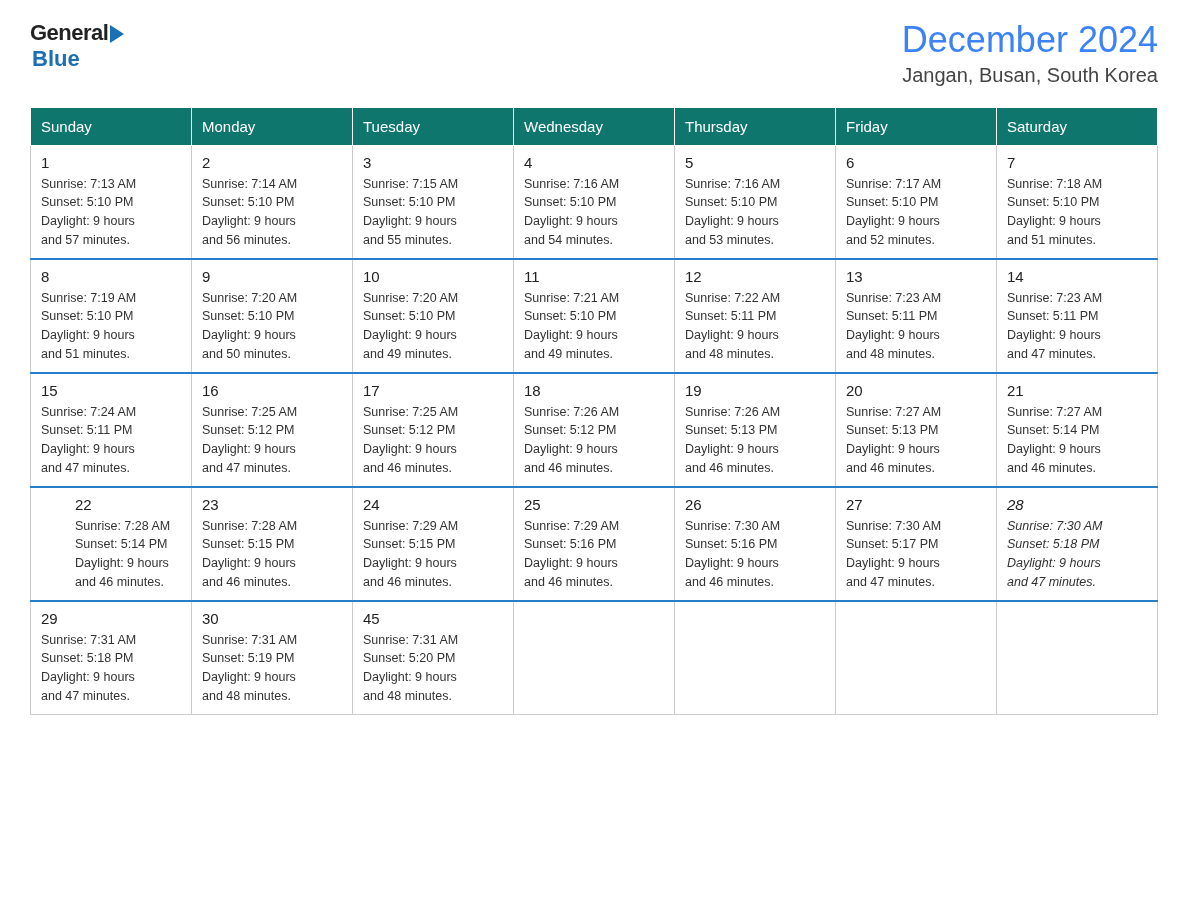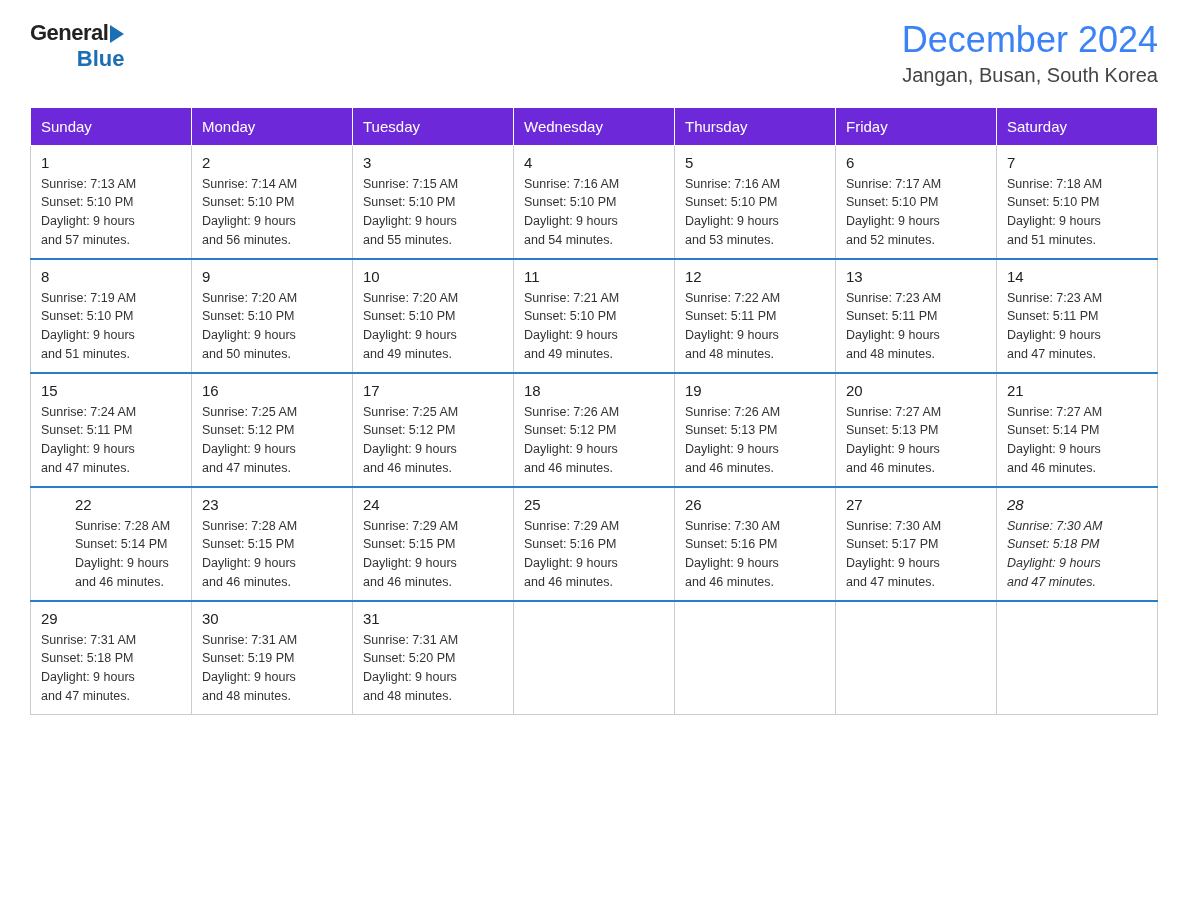--- a/index.html
+++ b/index.html
@@ -13,21 +13,21 @@
     }
     .header {
       display: flex;
       justify-content: space-between;
       align-items: flex-start;
       margin-bottom: 20px;
     }
     .logo {
       display: flex;
       flex-direction: column;
-      align-items: flex-end;
+      align-items: flex-start;
     }
     .logo-general {
       font-size: 22px;
       font-weight: bold;
       color: #222;
       letter-spacing: -0.5px;
     }
     .logo-triangle {
       width: 0;
       height: 0;
@@ -59,21 +59,21 @@
     .location {
       font-size: 20px;
       color: #444;
       margin-top: 4px;
     }
     .calendar {
       width: 100%;
       border-collapse: collapse;
     }
     .calendar th {
-      background: #6d28d9;
+      background: #0f766e;
       color: #fff;
       font-size: 15px;
       font-weight: normal;
       padding: 10px 10px;
       text-align: left;
       border: 1px solid #fff;
     }
     .calendar td {
       vertical-align: top;
       padding: 8px 10px;
@@ -404,21 +404,21 @@
         <td style="border-top: 2px solid rgb(42, 125, 201);">
         <span class="day-num">30</span>
         <div class="day-info">
           Sunrise: 7:31 AM<br>
           Sunset: 5:19 PM<br>
           Daylight: 9 hours<br>
           and 48 minutes.
         </div>
         </td>
         <td style="border-top: 2px solid rgb(42, 125, 201);">
-        <span class="day-num">31</span>
+        <span class="day-num">45</span>
         <div class="day-info">
           Sunrise: 7:31 AM<br>
           Sunset: 5:20 PM<br>
           Daylight: 9 hours<br>
           and 48 minutes.
         </div>
         </td>
         <td class="empty-cell" style="border-top: 2px solid rgb(42, 125, 201);"></td>
         <td class="empty-cell" style="border-top: 2px solid rgb(42, 125, 201);"></td>
         <td class="empty-cell" style="border-top: 2px solid rgb(42, 125, 201);"></td>

